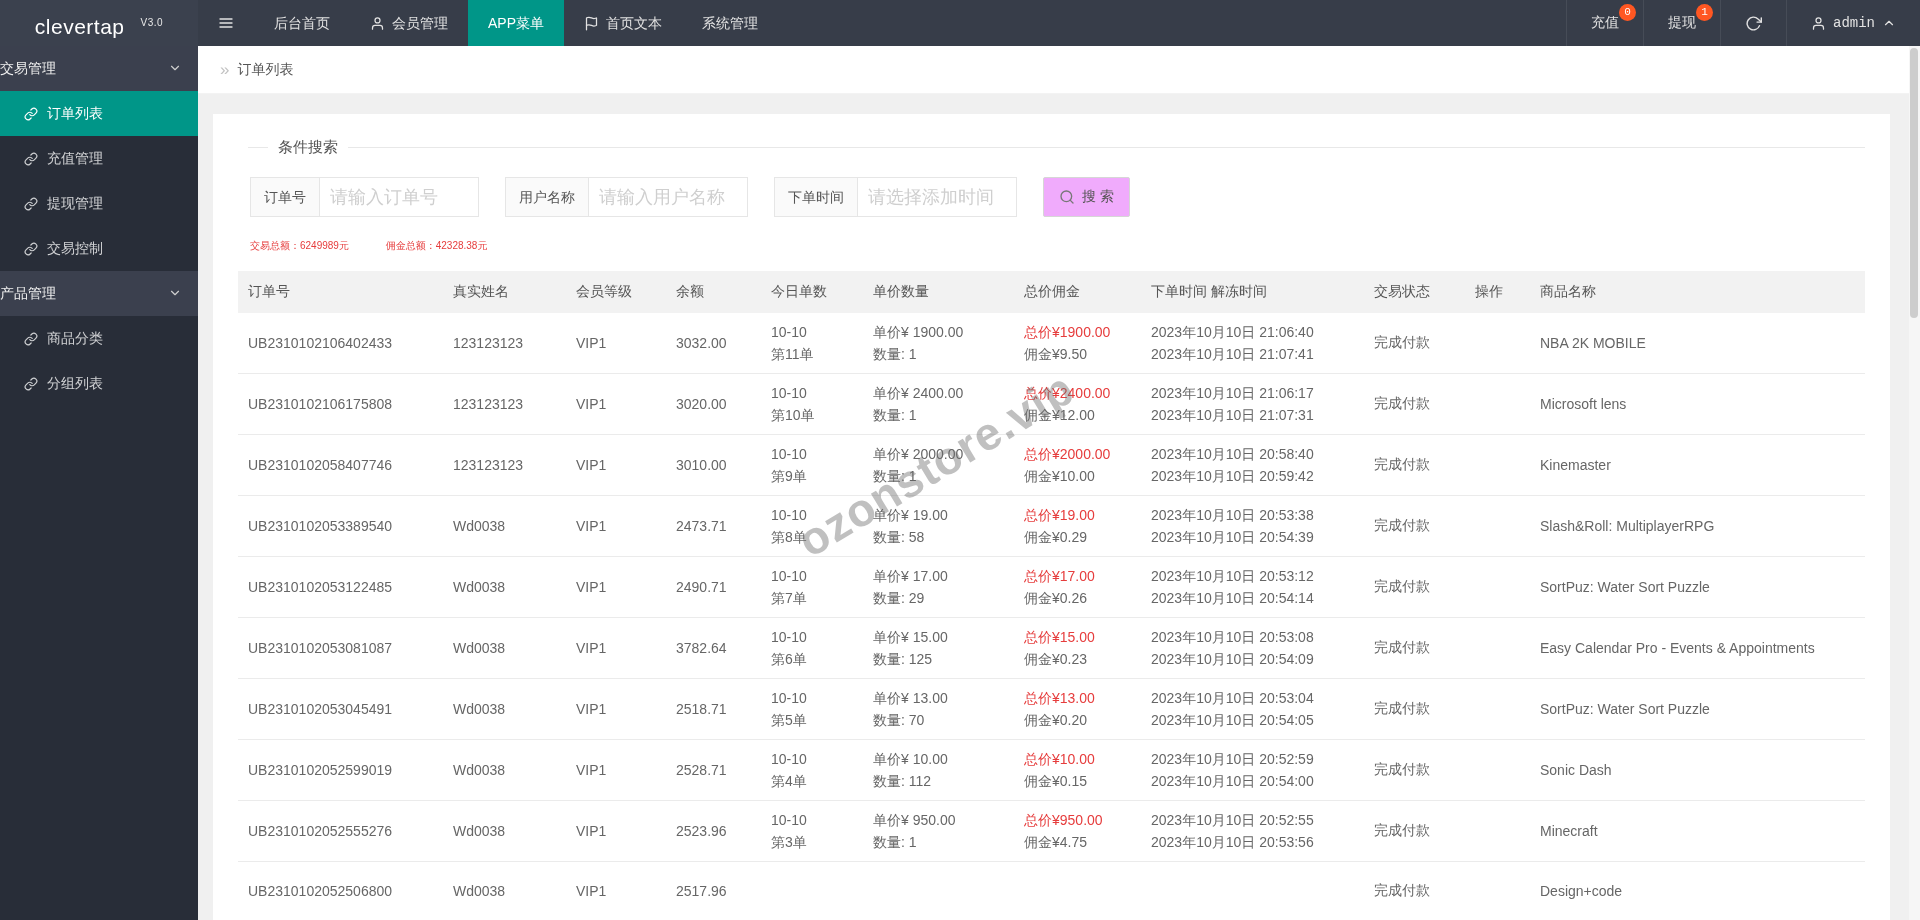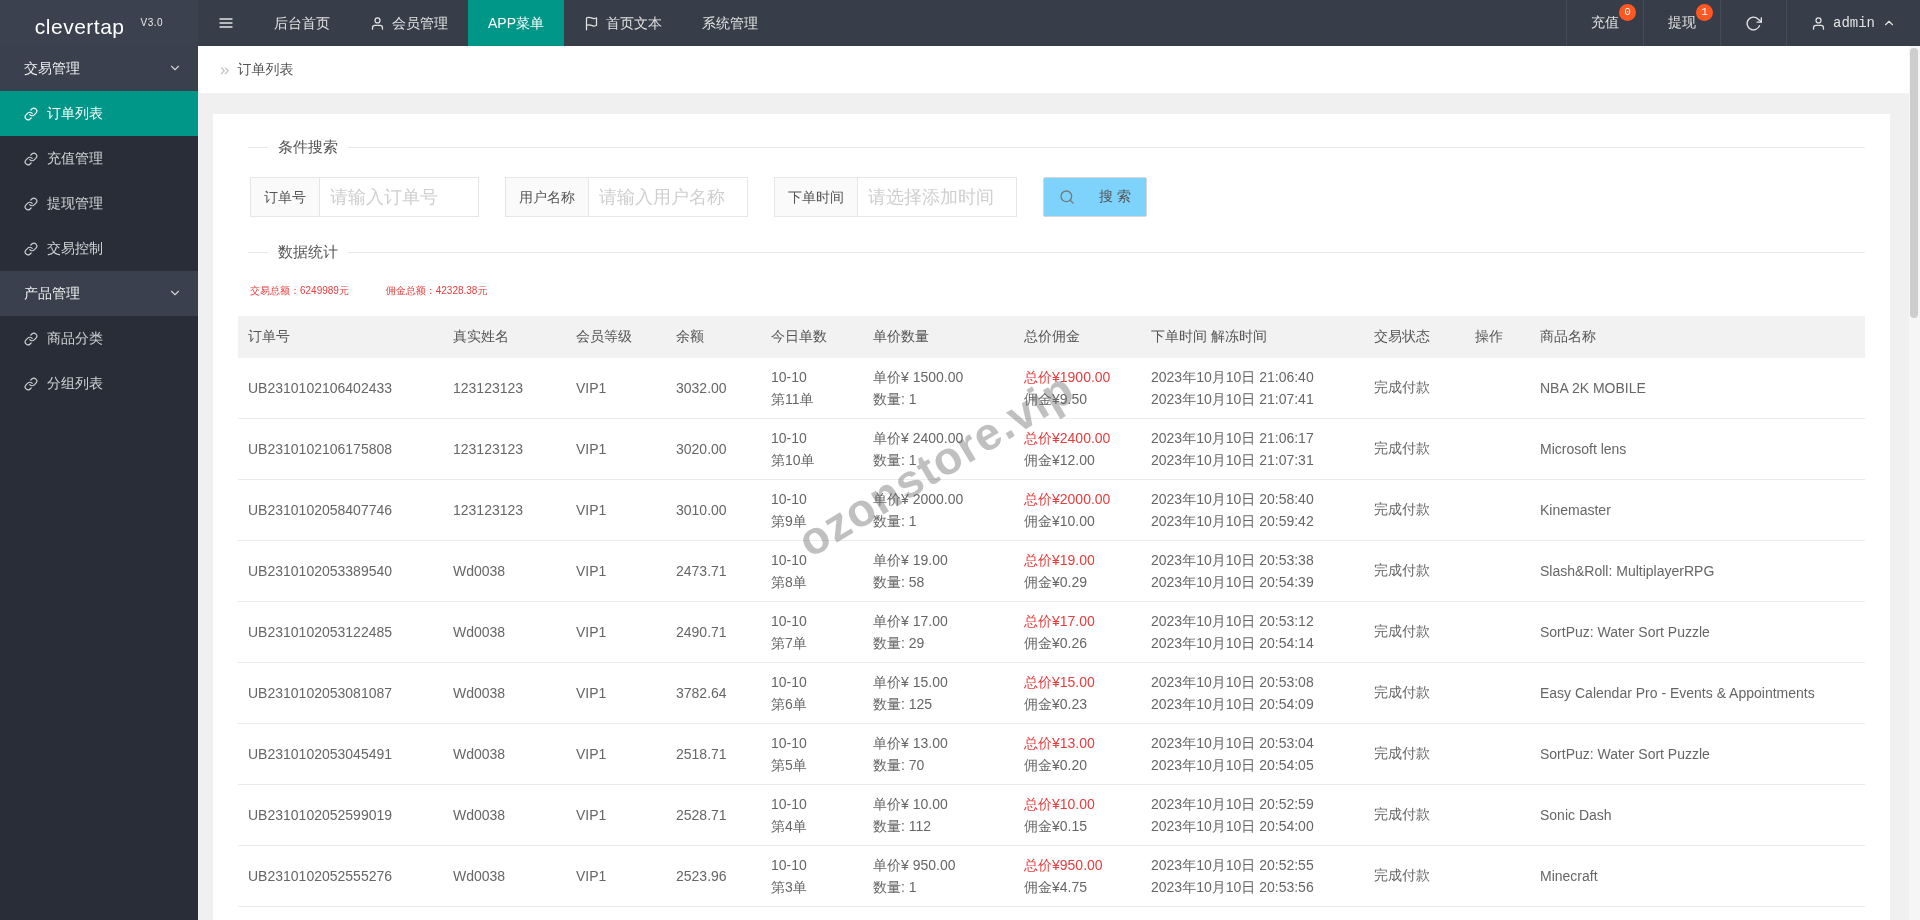--- a/index.html
+++ b/index.html
@@ -22,21 +22,21 @@
     line-height:46px;cursor:pointer;white-space:nowrap;}
   .nav-item .icon{display:inline-flex;align-items:center;}
   .nav-item.active{background:var(--accent);color:#fff;}
   .nav-left{display:flex;align-items:center;}
   .nav-right{margin-left:auto;display:flex;align-items:stretch;}
   .nav-right .nav-item{border-left:1px solid rgba(255,255,255,.08);padding:0 24px;position:relative;font-family:Liberation Mono, monospace;}
   .badge{position:absolute;top:4px;right:7px;background:var(--badge);color:#fff;font-size:11px;
     min-width:17px;height:17px;line-height:17px;border-radius:9px;text-align:center;padding:0 3px;}
   
   aside{position:fixed;top:46px;left:0;bottom:0;width:198px;background:var(--sidebar);z-index:15;}
-  .sgroup-header{height:45px;line-height:45px;padding-left:24px;background:#3b404e;color:#f0f0f0;
+  .sgroup-header{height:45px;line-height:45px;background:#3b404e;color:#f0f0f0;
     font-size:14px;position:relative;cursor:pointer;}
   .sgroup-header .chev{position:absolute;right:16px;top:15px;color:#cfcfcf;display:inline-flex;}
   .snav-item{height:45px;display:flex;align-items:center;gap:9px;padding-left:24px;
     color:rgba(255,255,255,.78);font-size:14px;cursor:pointer;}
   .snav-item.active{background:var(--accent);color:#fff;}
   .snav-item .icon{display:inline-flex;}
   
   main{position:absolute;left:198px;top:46px;width:1722px;height:874px;background:#f0f0f0;overflow:hidden;}
   .crumb-bar{height:48px;background:#fff;display:flex;align-items:center;padding-left:22px;
     font-size:14px;color:#555;border-bottom:1px solid #f3f3f3;}
@@ -44,22 +44,22 @@
   .card{margin:20px 30px 0 15px;background:#fff;padding:16px 25px 40px 25px;min-height:800px;}
   fieldset.field{border:none;border-top:1px solid #e8e8e8;margin:8px 0 0 10px;}
   fieldset.field legend{margin-left:20px;padding:0 10px;color:#555;font-size:15px;}
   fieldset.field2{margin-top:26px;}
   .search-row{display:flex;align-items:center;gap:26px;margin:20px 0 6px 12px;}
   .sgroup{display:inline-flex;align-items:stretch;height:40px;border:1px solid #e6e6e6;background:#fff;}
   .sgroup .slabel{background:#fafafa;border-right:1px solid #e6e6e6;padding:0 13px;line-height:38px;
     font-size:14px;color:#555;white-space:nowrap;}
   .sgroup input{border:0;outline:none;width:158px;padding:0 10px;font-size:18px;color:#666;}
   .sgroup input::placeholder{color:#cfcfcf;}
-  .search-btn{display:inline-flex;align-items:center;gap:24px;height:40px;padding:0 15px;
-    background:#7dd3fc;border:1px solid #d6d6d6;color:#555;font-size:14px;cursor:pointer;border-radius:2px;}
+  .search-btn{display:inline-flex;align-items:center;gap:7px;height:40px;padding:0 15px;
+    background:#f0abfc;border:1px solid #d6d6d6;color:#555;font-size:14px;cursor:pointer;border-radius:2px;}
   .search-btn .icon{display:inline-flex;color:#777;}
   .stats-line{margin:22px 0 6px 12px;font-size:10px;color:var(--red);}
   .stats-line .stat{margin-right:34px;}
   
   table{width:100%;border-collapse:collapse;table-layout:fixed;margin-top:18px;}
   thead th{background:#f2f2f2;font-weight:normal;text-align:left;color:#555;font-size:14px;
     height:42px;padding:0 10px;white-space:nowrap;overflow:hidden;}
   tbody td{height:59px;padding:8px 10px;border-bottom:1px solid #ebebeb;font-size:14px;color:#666;
     vertical-align:middle;white-space:nowrap;overflow:hidden;}
   tbody td div{line-height:22px;}
@@ -246,23 +246,20 @@
         <span class="icon">
             <svg viewBox="0 0 24 24" width="16" height="16" fill="none" stroke="currentColor" stroke-width="2" stroke-linecap="round" stroke-linejoin="round">
               <circle cx="11" cy="11" r="8"></circle>
               <line x1="21" y1="21" x2="16.65" y2="16.65"></line>
             </svg>
           </span>
         <span>搜 索</span>
       </button>
     </div>
 
-    <fieldset class="field field2">
-      <legend>数据统计</legend>
-    </fieldset>
 
     <div class="stats-line">
       <span class="stat"><span>交易总额：</span><span>6249989元</span></span>
       <span class="stat"><span>佣金总额：</span><span>42328.38元</span></span>
     </div>
 
     <table>
       <thead>
         <tr id="order-thead-row">
             <th style="width: 205px;">订单号</th>
@@ -282,21 +279,21 @@
           <tr>
             <td>UB2310102106402433</td>
             <td>123123123</td>
             <td>VIP1</td>
             <td>3032.00</td>
             <td>
               <div>10-10</div>
               <div>第11单</div>
             </td>
             <td>
-              <div>单价¥ 1500.00</div>
+              <div>单价¥ 1900.00</div>
               <div>数量: 1</div>
             </td>
             <td>
               <div class="red">总价¥1900.00</div>
               <div>佣金¥9.50</div>
             </td>
             <td>
               <div>2023年10月10日 21:06:40</div>
               <div>2023年10月10日 21:07:41</div>
             </td>

